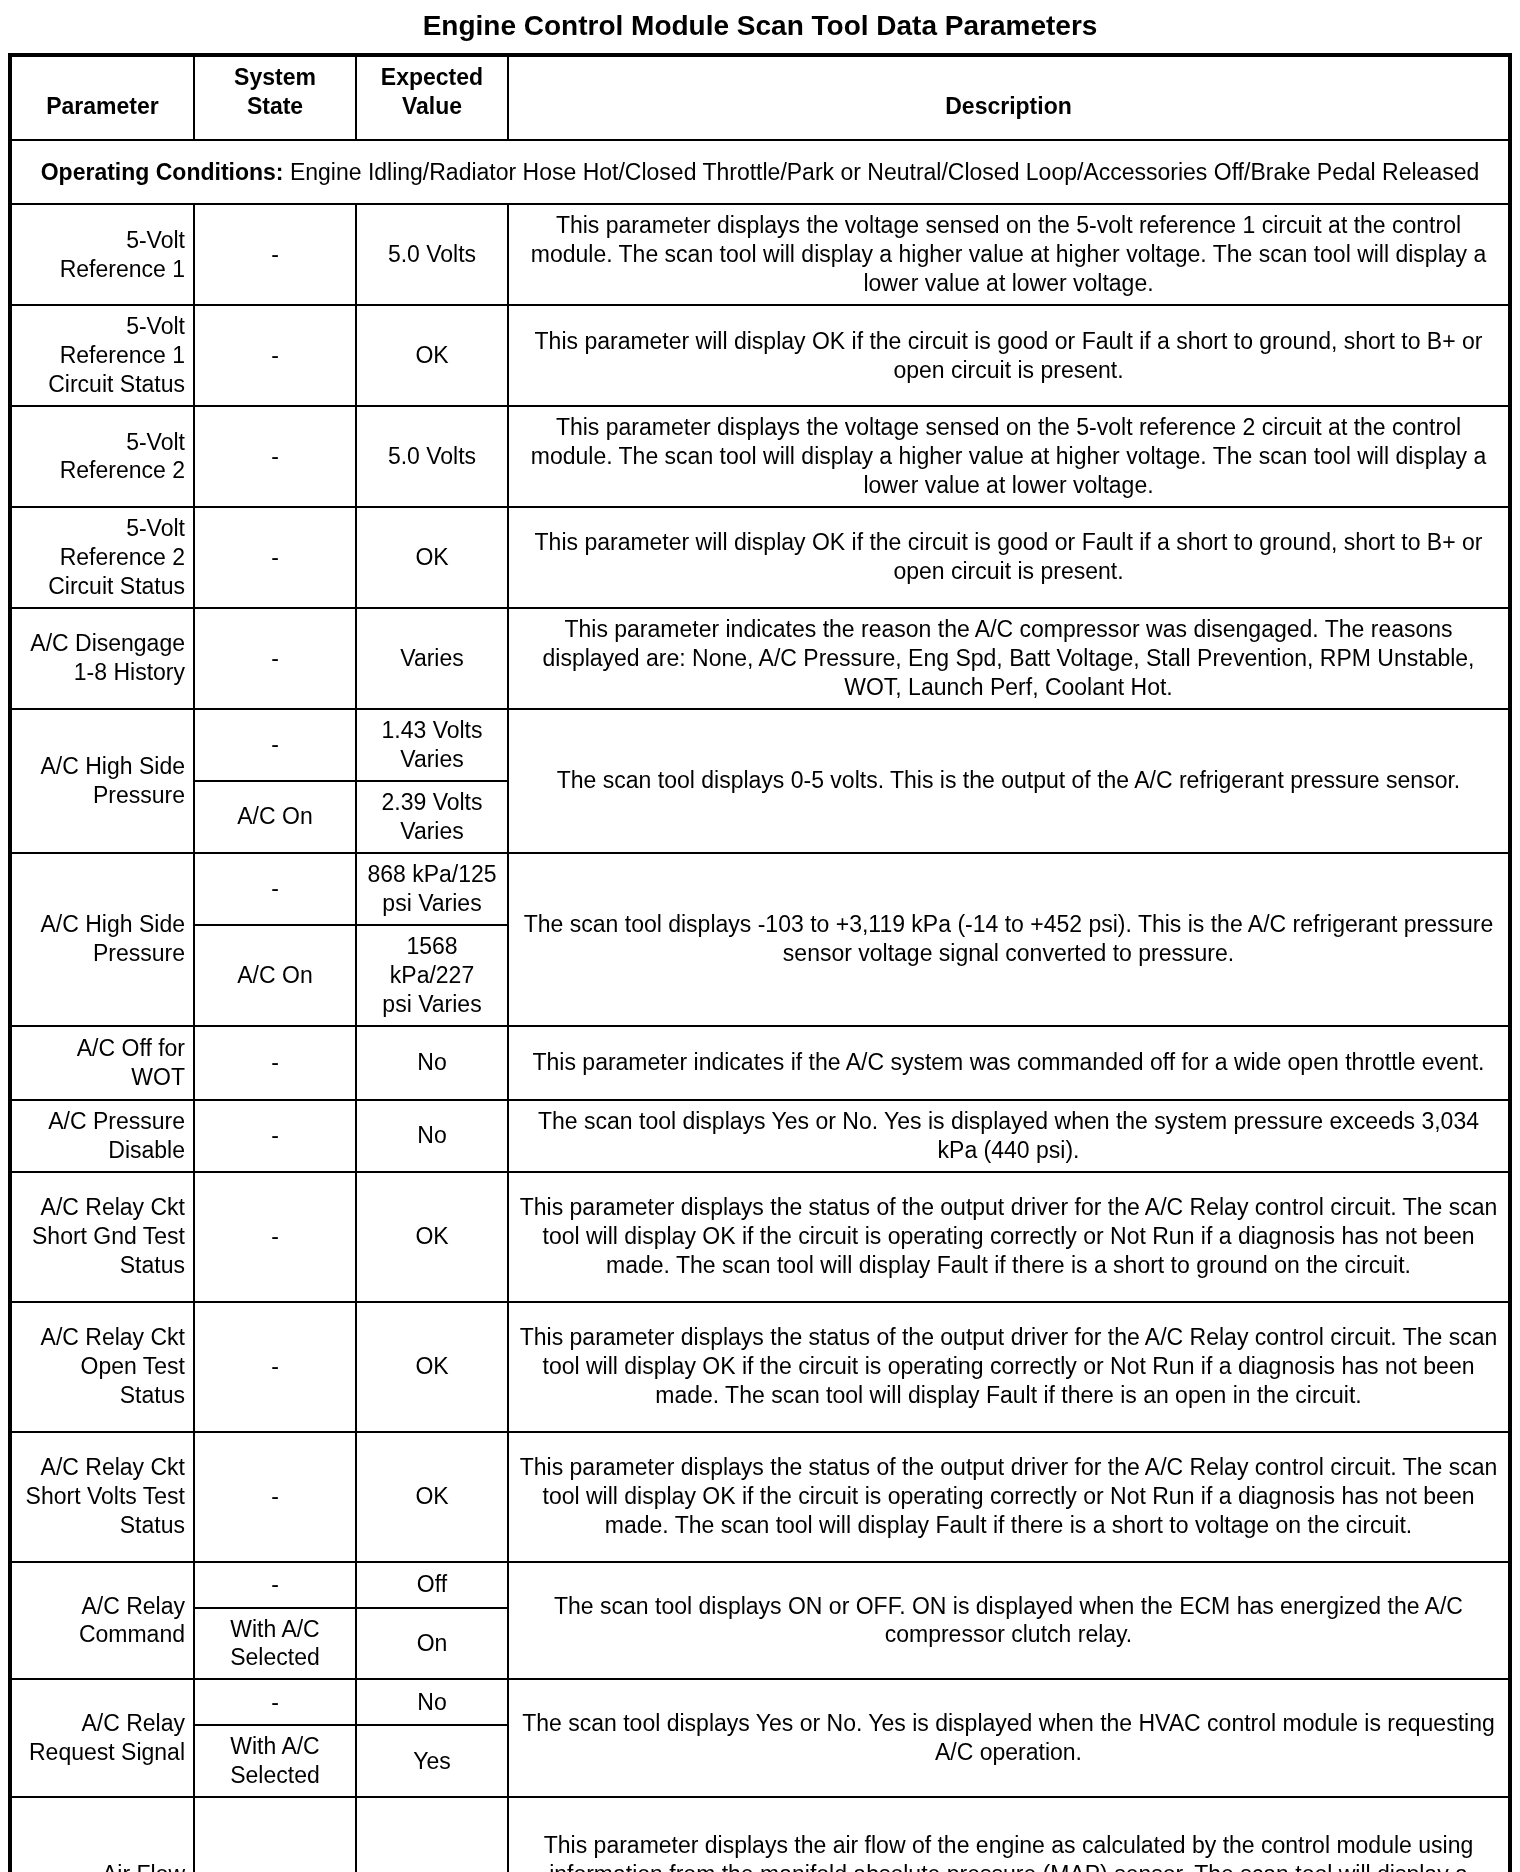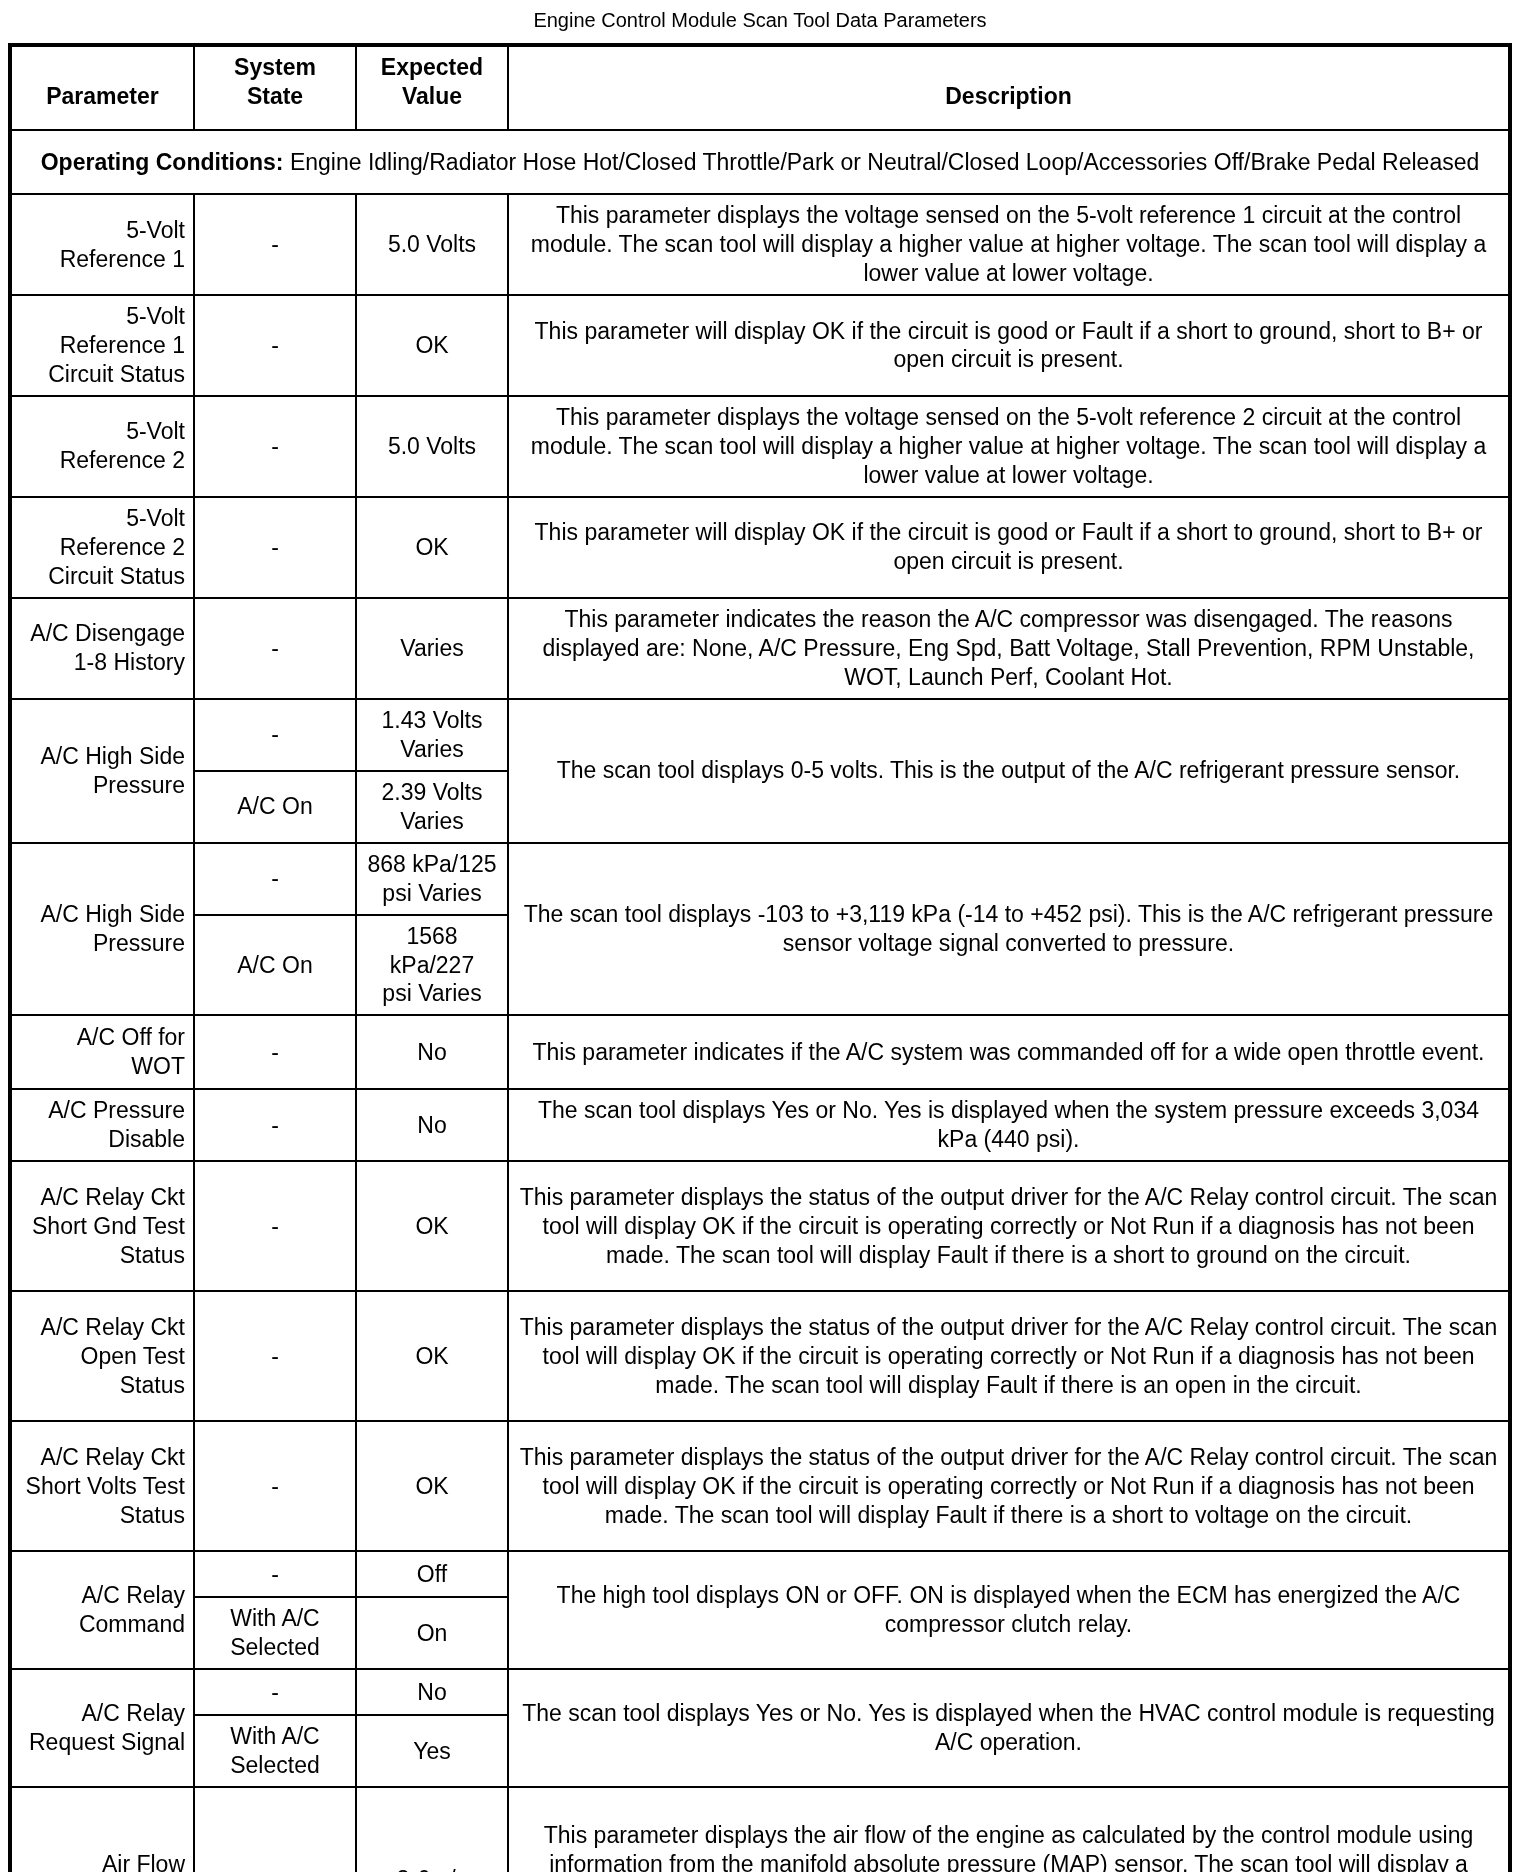--- a/index.html
+++ b/index.html
@@ -13,22 +13,22 @@
     width: 1520px;
     font-family: "Liberation Sans", "DejaVu Sans", sans-serif;
     font-size: 23px;
     line-height: 1.26;
   }
   .page {
     padding: 6px 8px 8px 8px;
   }
   .title {
     text-align: center;
-    font-weight: normal;
-    font-size: 20px;
+    font-weight: bold;
+    font-size: 28px;
     margin: 2px 0 10px 0;
   }
   table.params {
     width: 1504px;
     border-collapse: collapse;
     table-layout: fixed;
     border: 4px solid #000;
   }
   table.params th,
   table.params td {
@@ -188,21 +188,21 @@
         <td class="c-param">A/C Relay Ckt Short Volts Test Status</td>
         <td class="c-center">-</td>
         <td class="c-center">OK</td>
         <td class="c-desc">This parameter displays the status of the output driver for the A/C Relay control circuit. The scan tool will display OK if the circuit is operating correctly or Not Run if a diagnosis has not been made. The scan tool will display Fault if there is a short to voltage on the circuit.</td>
       </tr>
 
       <tr style="height:46px">
         <td class="c-param" rowspan="2">A/C Relay Command</td>
         <td class="c-center">-</td>
         <td class="c-center">Off</td>
-        <td class="c-desc" rowspan="2">The high tool displays ON or OFF. ON is displayed when the ECM has energized the A/C compressor clutch relay.</td>
+        <td class="c-desc" rowspan="2">The scan tool displays ON or OFF. ON is displayed when the ECM has energized the A/C compressor clutch relay.</td>
       </tr>
       <tr style="height:68px">
         <td class="c-center">With A/C
 Selected</td>
         <td class="c-center">On</td>
       </tr>
 
       <tr style="height:46px">
         <td class="c-param" rowspan="2">A/C Relay Request Signal</td>
         <td class="c-center">-</td>

